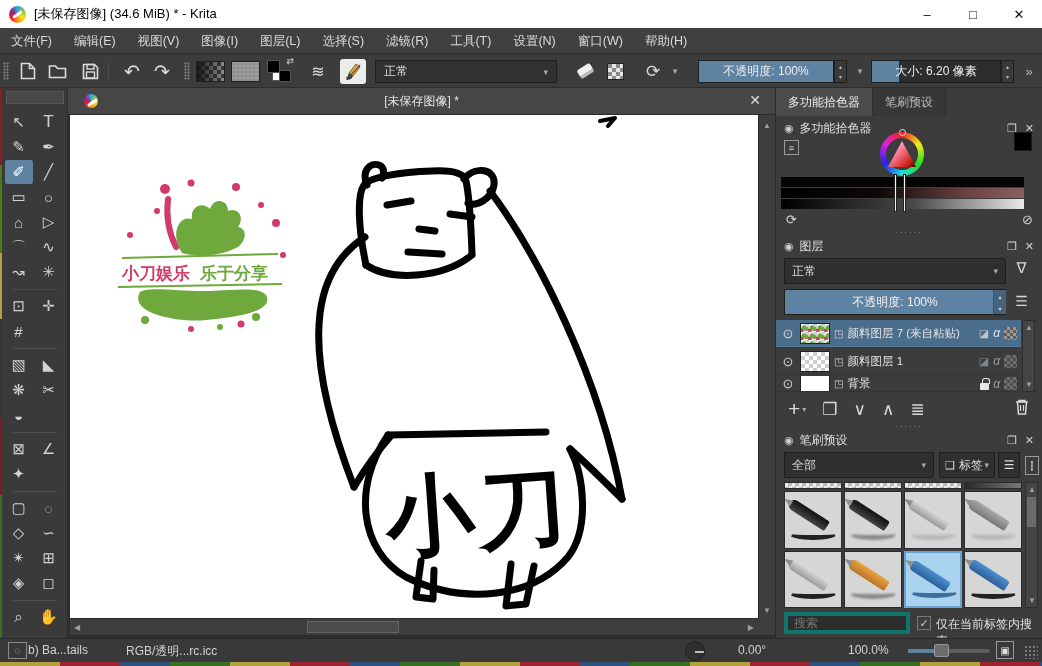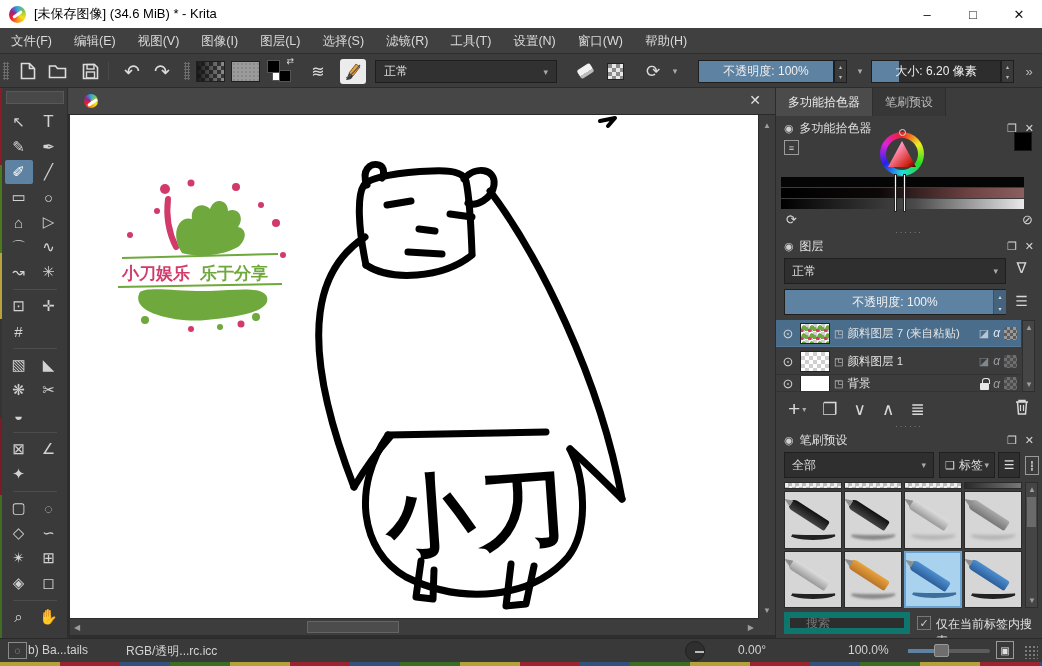--- a/index.html
+++ b/index.html
@@ -162,22 +162,22 @@
   .pen.black { background:linear-gradient(#111,#444); }
   .pen.silver { background:linear-gradient(#ddd,#999); }
   .pen.gray { background:linear-gradient(#aaa,#777); }
   .pen.orange { background:linear-gradient(#e8a23c,#b9752a); }
   .pen.blue { background:linear-gradient(#4d8fd0,#2d5f9a); }
   .stroke-swoosh { position:absolute; left:4px; bottom:8px; width:48px; height:12px; border-radius:50%;
     border-bottom:5px solid #222; border-left:3px solid transparent; border-right:2px solid transparent; }
   .stroke-swoosh.soft { border-bottom-color:#8a8a8a; filter:blur(1px); }
   .stroke-swoosh.light { border-bottom-color:#b5b5b5; filter:blur(1.5px); }
   .stroke-swoosh.bluec { border-bottom-color:#3c6e9e; }
-  .search-input { position:absolute; background:#2d2d2d; border:6px solid #0f766e; color:#eab308; font-size:12px;
-    padding:0 16px; font-family:"Liberation Sans", sans-serif; }
+  .search-input { position:absolute; background:#2d2d2d; border:4px solid #0f766e; color:#eab308; font-size:12px;
+    padding:0 6px; font-family:"Liberation Sans", sans-serif; }
   .chk { position:absolute; width:14px; height:14px; background:#3f3f3f; border:1px solid #777; color:#cfcfcf;
     font-size:11px; line-height:12px; text-align:center; }
 
   
   .statusbar { position:absolute; left:0; top:638px; width:1042px; height:24px; background:#393939;
     border-top:1px solid #2a2a2a; font-size:12px; color:#d2d2d2; z-index:5; }
   .sb-item { position:absolute; top:4px; }
   .sb-toolico { position:absolute; left:8px; top:3px; width:19px; height:17px; border:1px solid #8a8a8a;
     display:flex; align-items:center; justify-content:center; font-size:10px; color:#cfcfcf; }
   .dims-box { position:absolute; left:530px; top:2px; width:147px; height:20px; border:1px solid #5c5c5c;
@@ -340,20 +340,21 @@
       <div class="tool-cell">◻</div>
       <div class="tb-sep"></div>
       <div class="tool-cell">⌕</div>
       <div class="tool-cell">✋</div>
     </div>
   </div>
 
   <div class="mdi">
     <div class="doc-tabbar">
       <div class="krita-logo mini-logo"></div>
+      <div class="doc-title">[未保存图像]  *</div>
       <div class="doc-close">✕</div>
     </div>
     <div class="canvas-white">
       <svg width="688" height="503" viewBox="0 0 688 503">
 
         <path d="M530 6 L545 3 L538 11" fill="none" stroke="#000" stroke-width="4" stroke-linecap="round" stroke-linejoin="round"></path>
 
         <g>
           <path d="M98 84 C96 100 99 118 106 132" fill="none" stroke="#d23a6a" stroke-width="6" stroke-linecap="round"></path>
           <circle cx="95" cy="74" r="5" fill="#d23a6a"></circle>

